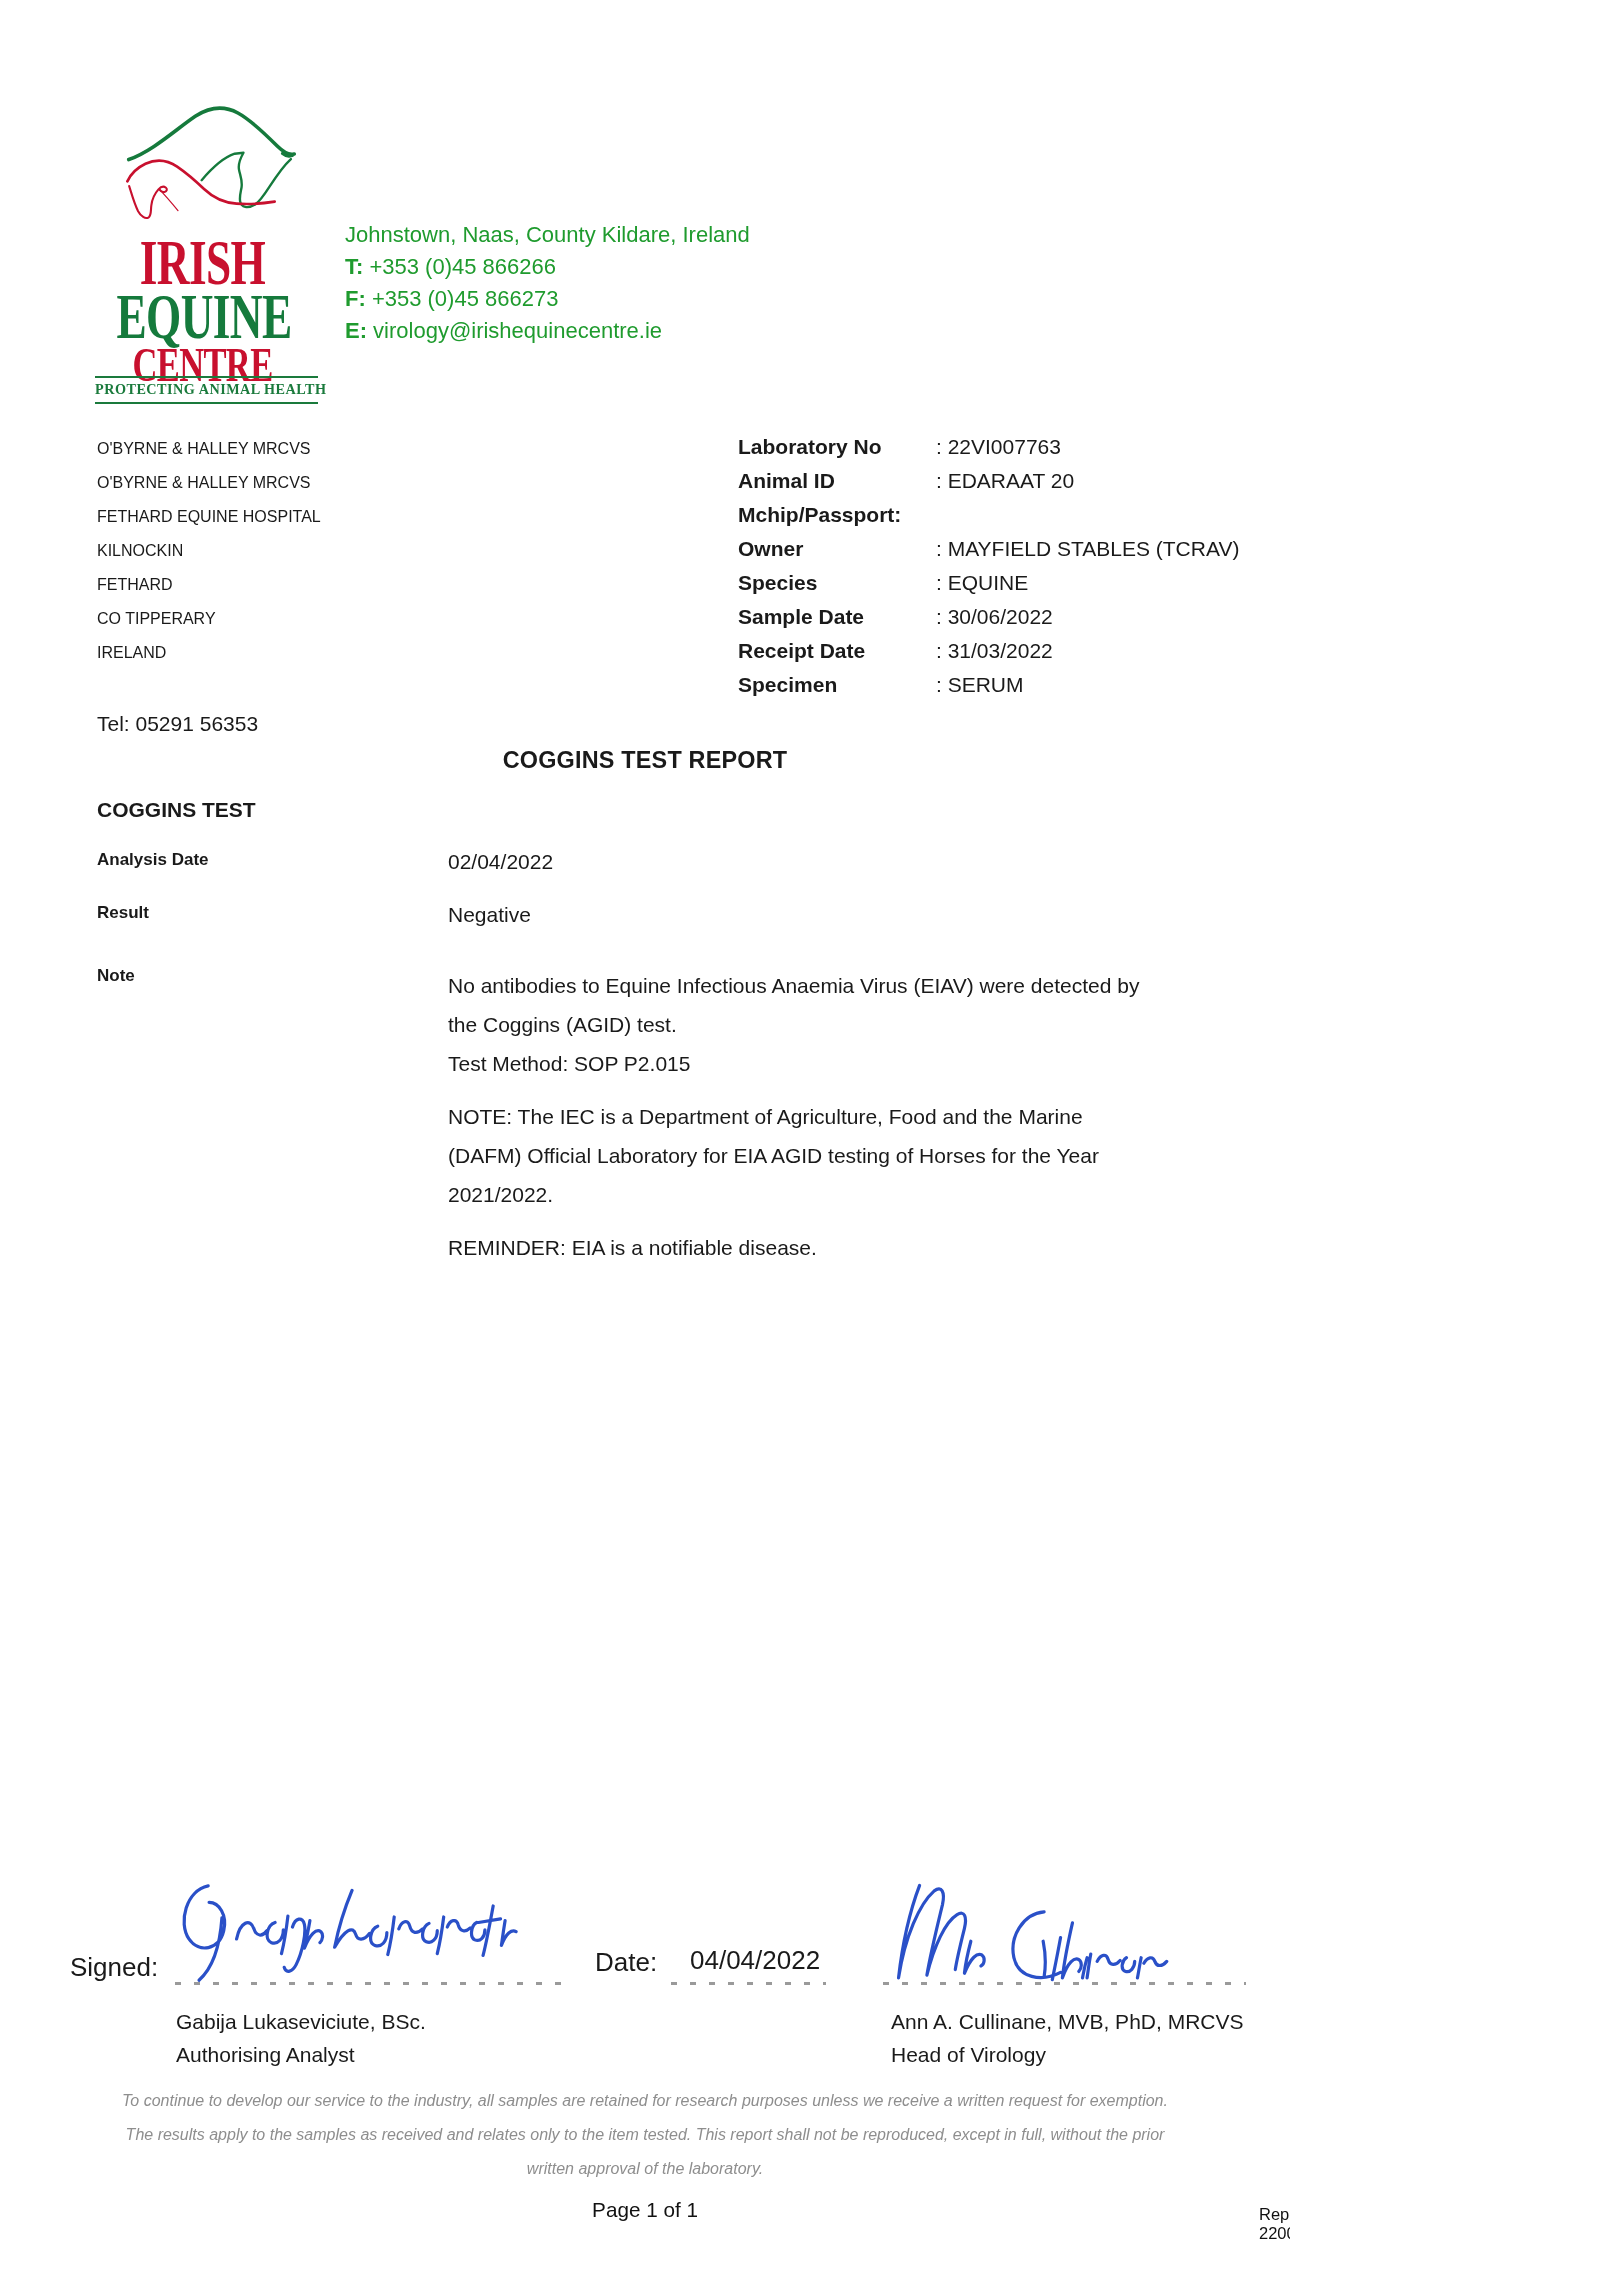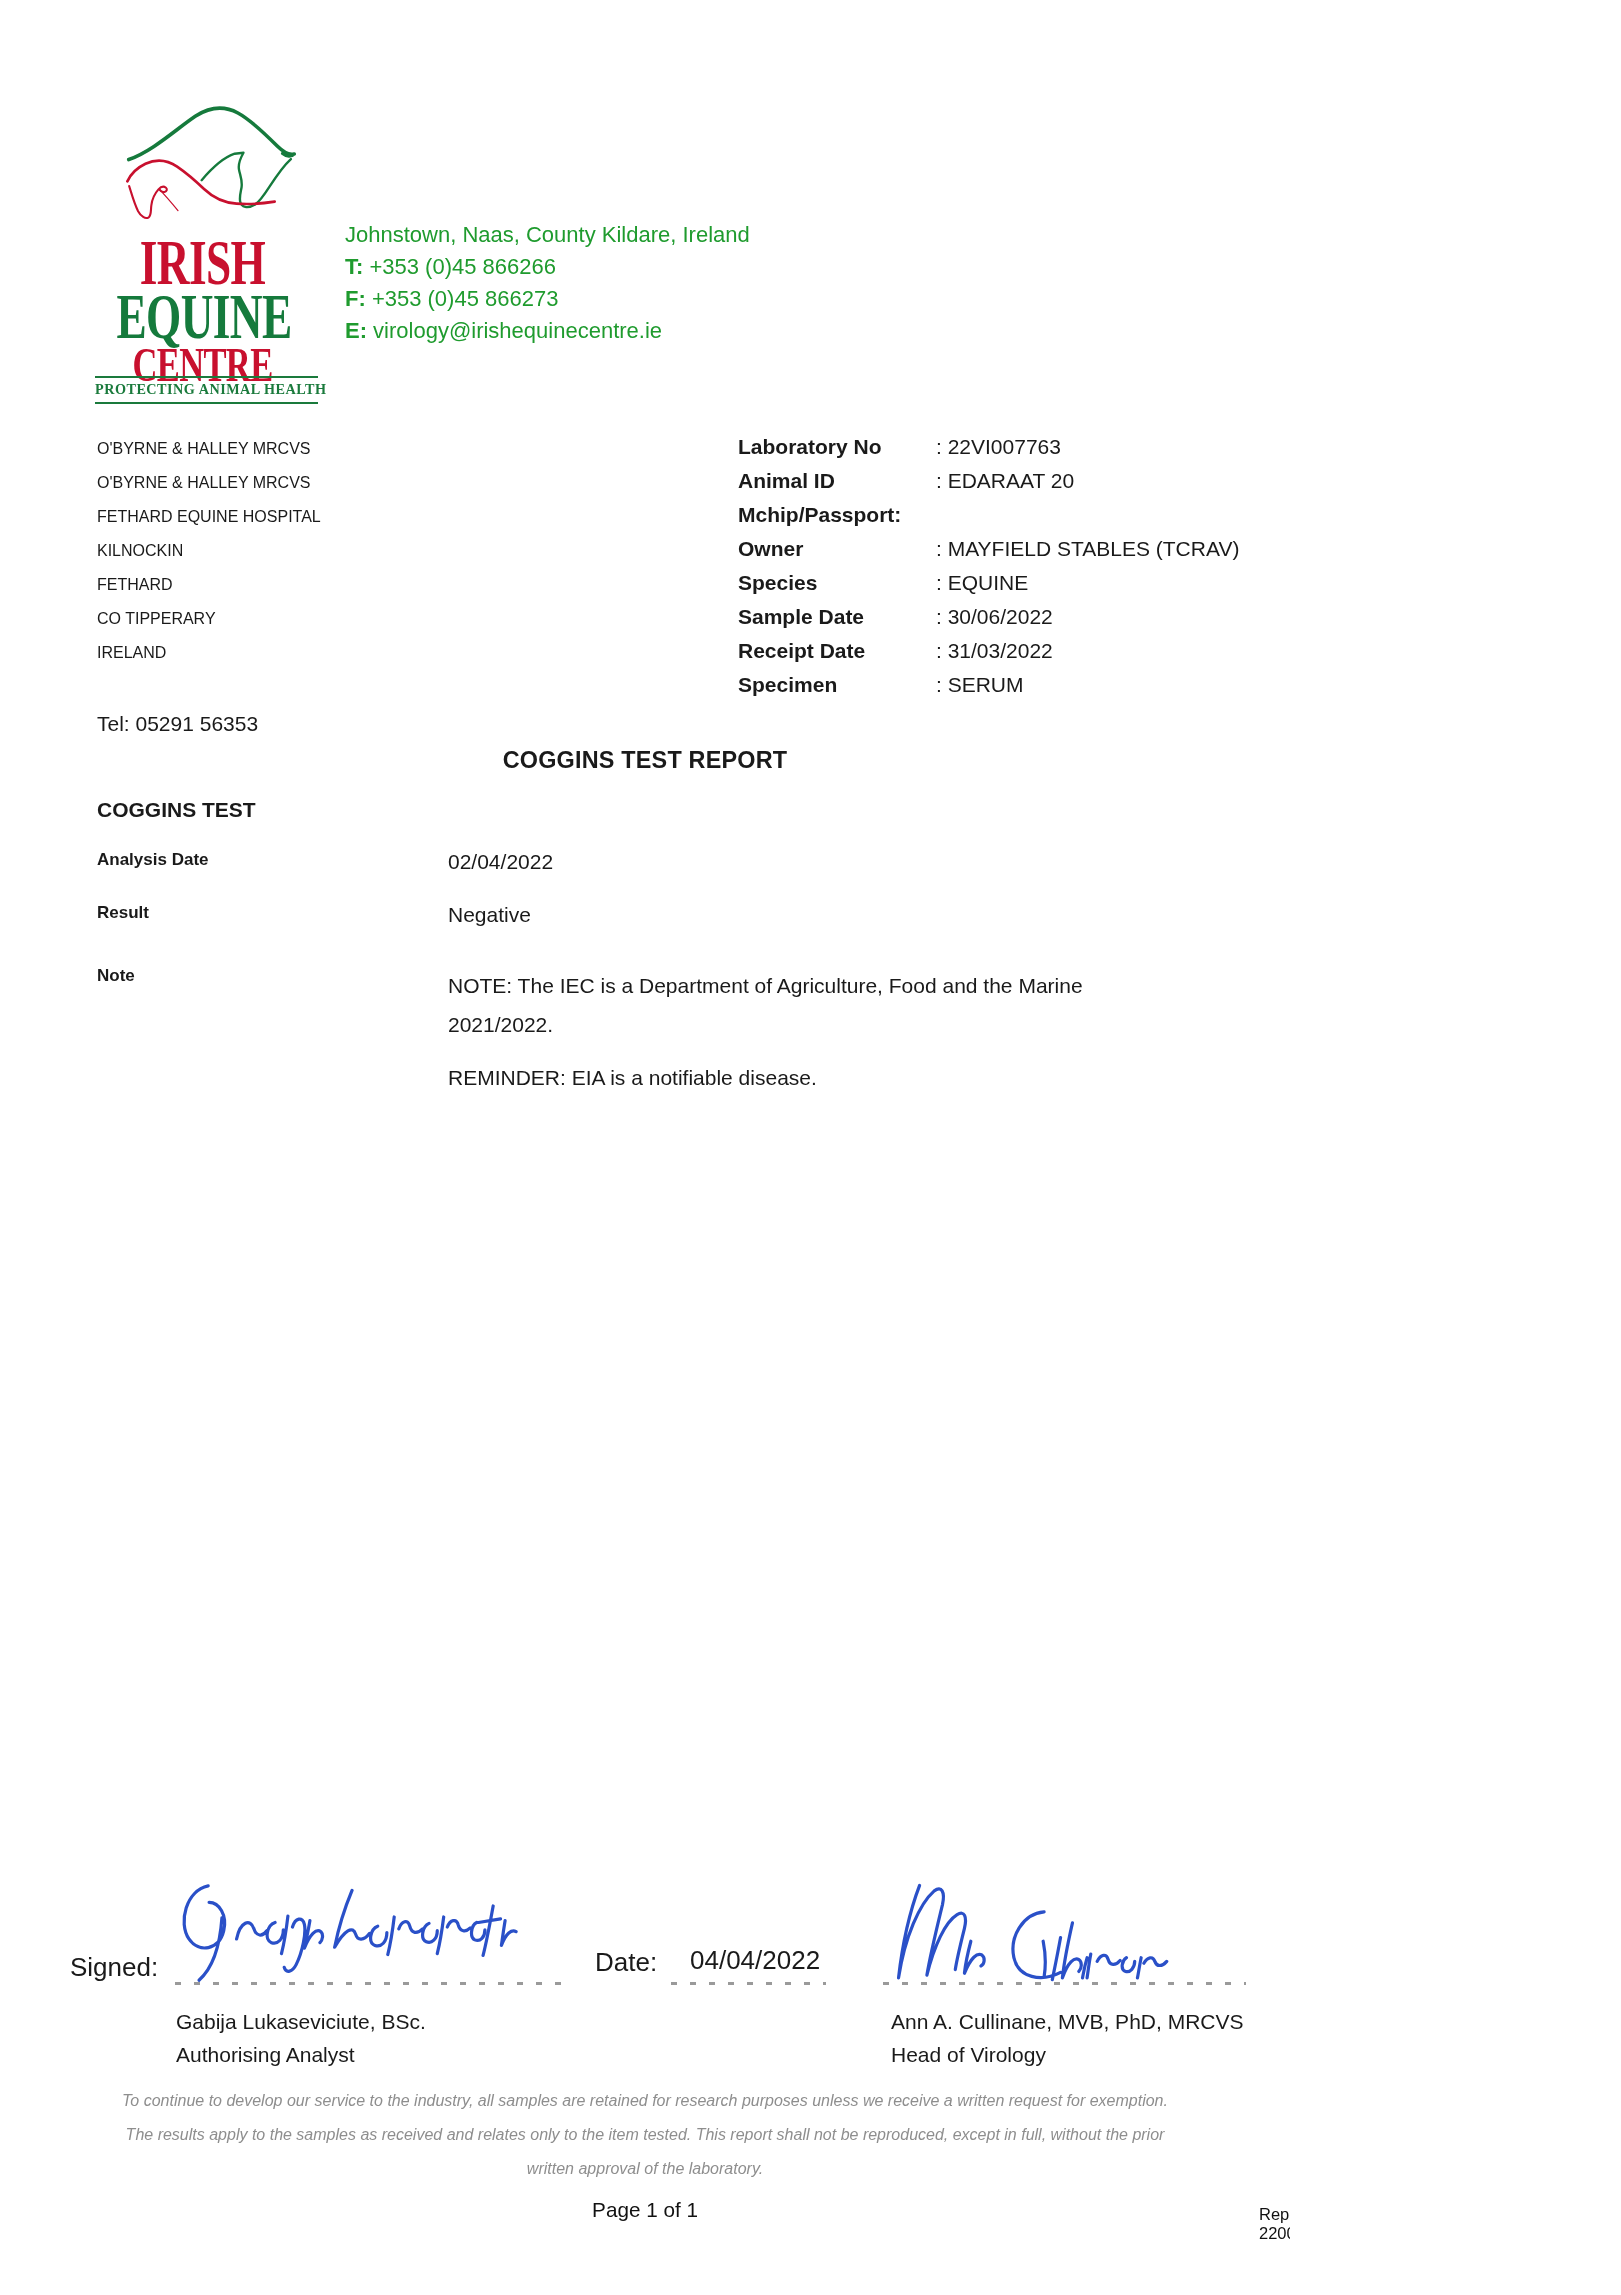--- a/index.html
+++ b/index.html
@@ -113,21 +113,27 @@
 
   <div class="row-label" style="top:850px">Analysis Date</div>
   <div class="row-value" style="top:850px">02/04/2022</div>
 
   <div class="row-label" style="top:903px">Result</div>
   <div class="row-value" style="top:903px">Negative</div>
 
   <div class="row-label" style="top:966px">Note</div>
   <div class="note-block">
     <div class="note-para">
+      <div>No antibodies to Equine Infectious Anaemia Virus (EIAV) were detected by</div>
+      <div>the Coggins (AGID) test.</div>
+      <div>Test Method: SOP P2.015</div>
+    </div>
+    <div class="note-para">
       <div>NOTE: The IEC is a Department of Agriculture, Food and the Marine</div>
+      <div>(DAFM) Official Laboratory for EIA AGID testing of Horses for the Year</div>
       <div>2021/2022.</div>
     </div>
     <div class="note-para">
       <div>REMINDER: EIA is a notifiable disease.</div>
     </div>
   </div>
 
   <div class="sig-label" style="left:70px;top:1952px">Signed:</div>
 
   <svg class="sig-svg" style="left:172px;top:1862px" width="372" height="126" viewBox="0 0 810 275">

